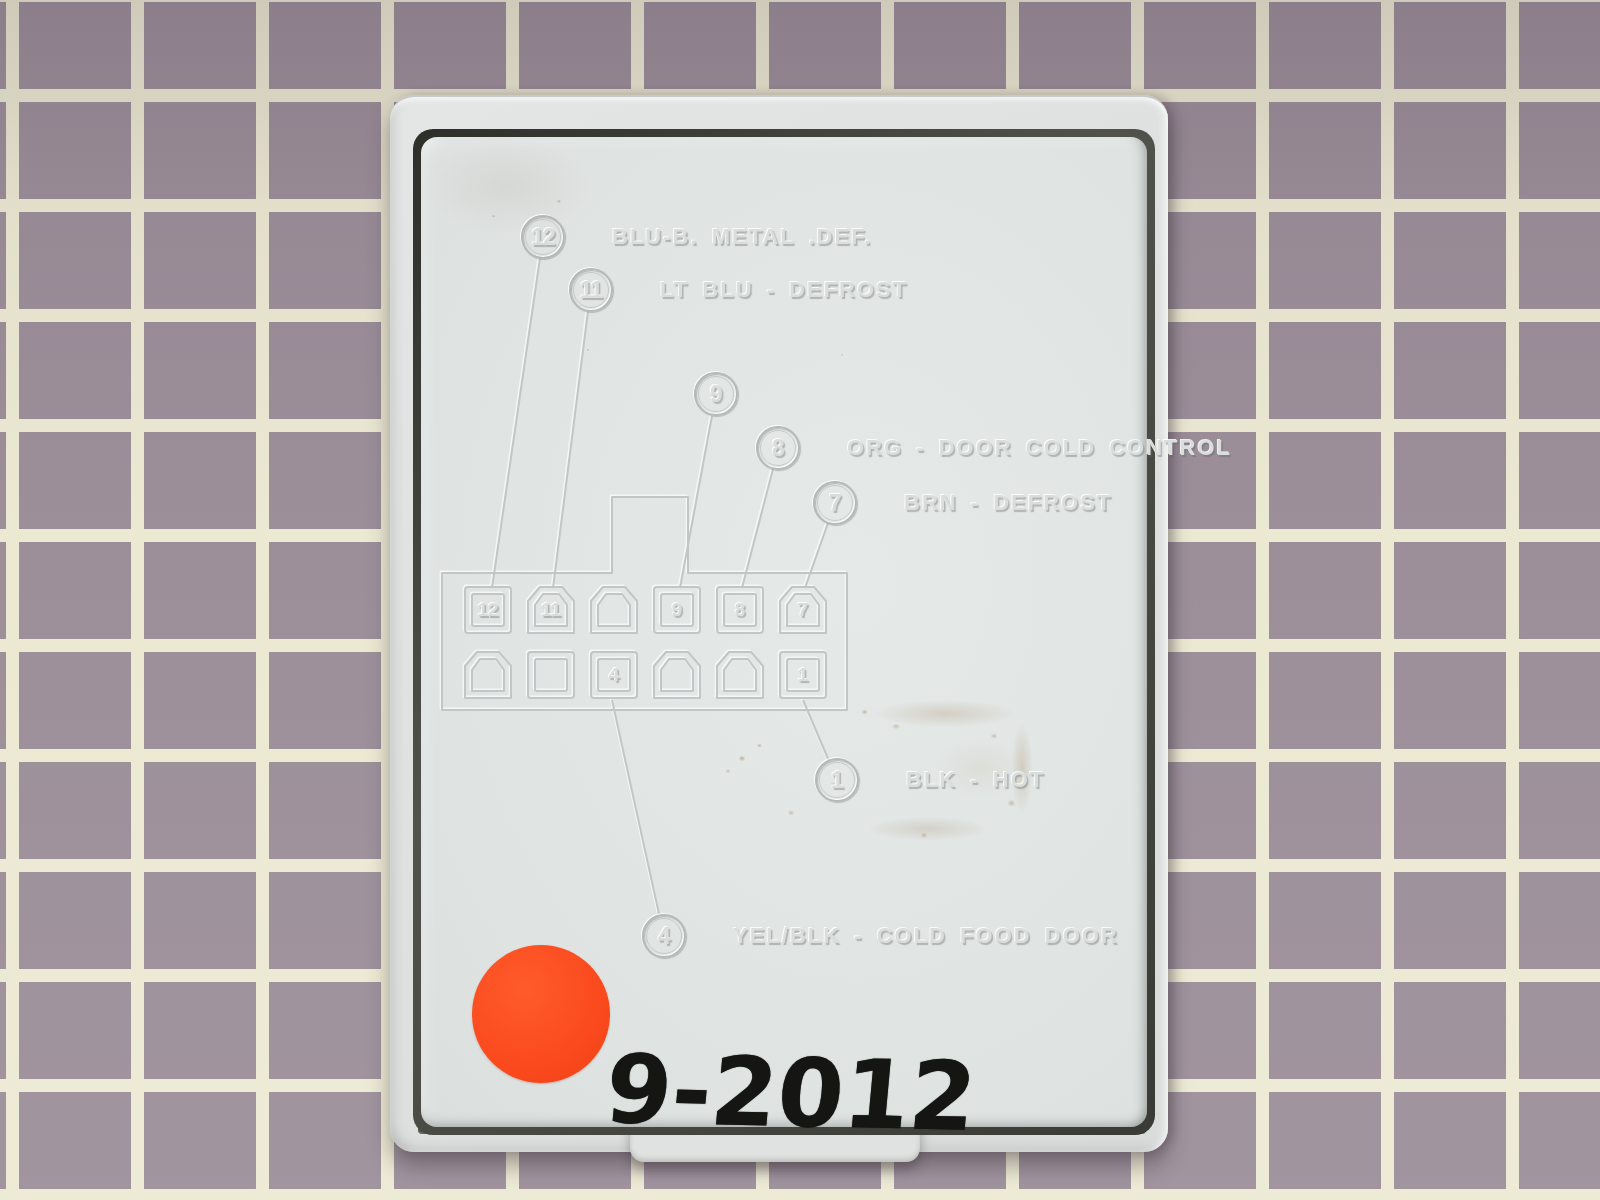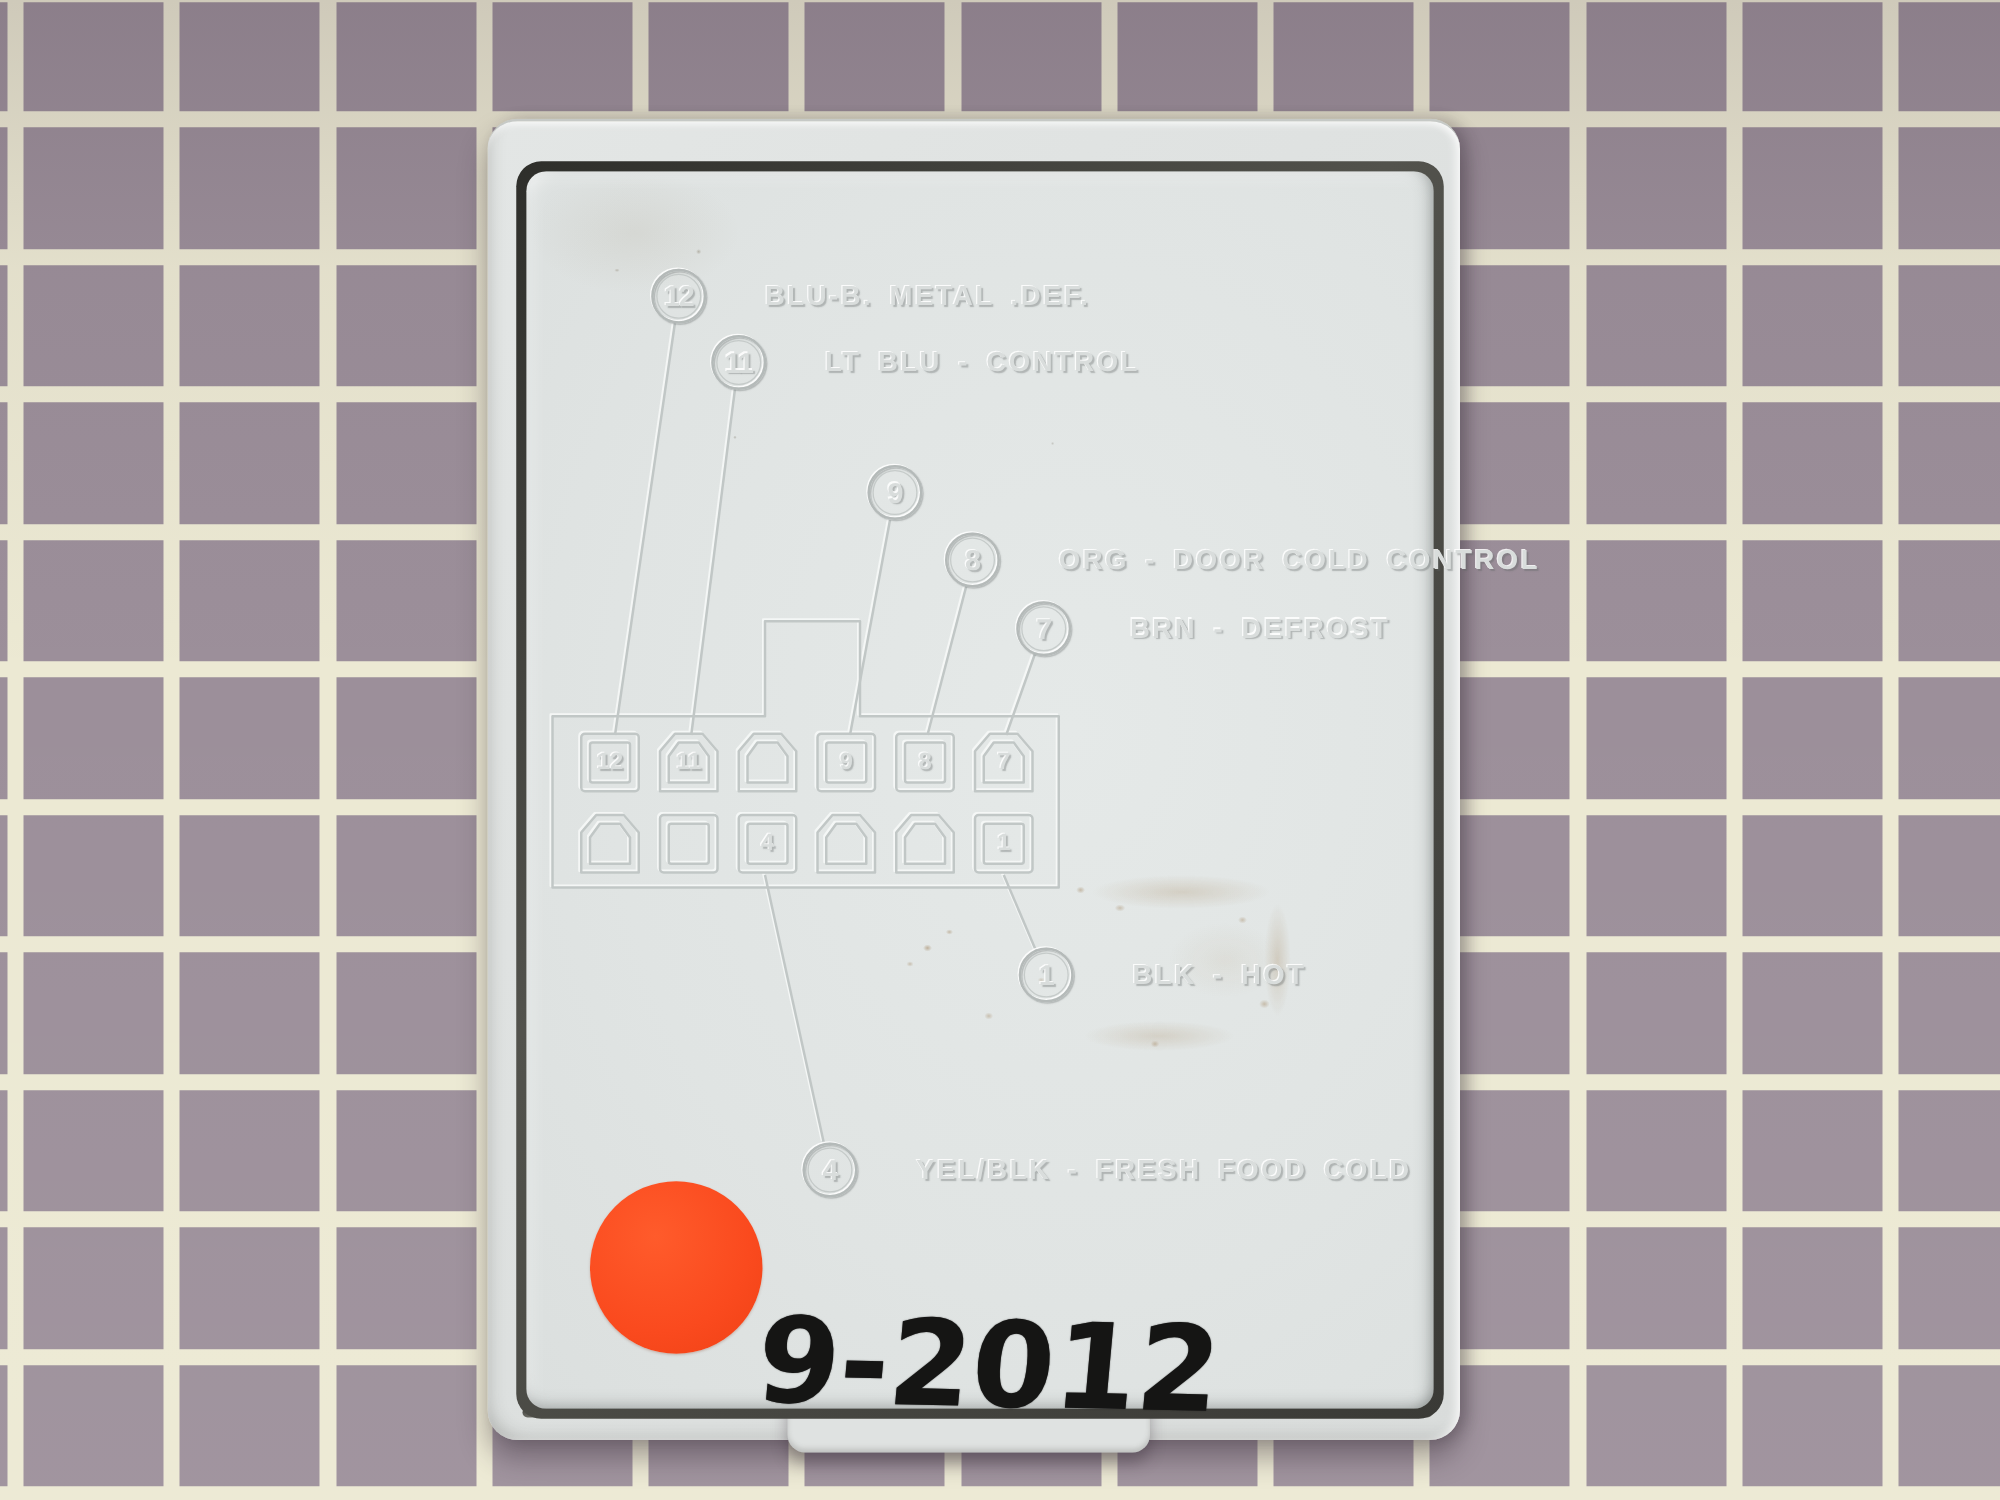--- a/index.html
+++ b/index.html
@@ -184,21 +184,21 @@
   <div class="callout" style="left:521px;top:215px">
     <span class="ring emb">
         <b>12</b>
       </span>
     <span class="lbl emb">BLU-B. METAL .DEF.</span>
   </div>
   <div class="callout" style="left:569px;top:268px">
     <span class="ring emb">
         <b>11</b>
       </span>
-    <span class="lbl emb">LT BLU - CONTROL</span>
+    <span class="lbl emb">LT BLU - DEFROST</span>
   </div>
   <div class="callout" style="left:694px;top:372px">
     <span class="ring emb">
         <b>9</b>
       </span>
   </div>
   <div class="callout" style="left:756px;top:426px">
     <span class="ring emb">
         <b>8</b>
       </span>
@@ -213,21 +213,21 @@
   <div class="callout" style="left:815px;top:758px">
     <span class="ring emb">
         <b>1</b>
       </span>
     <span class="lbl emb">BLK - HOT</span>
   </div>
   <div class="callout" style="left:642px;top:914px">
     <span class="ring emb">
         <b>4</b>
       </span>
-    <span class="lbl emb">YEL/BLK - FRESH FOOD COLD</span>
+    <span class="lbl emb">YEL/BLK - COLD FOOD DOOR</span>
   </div>
 
   <span class="pin-num emb" style="left:465px;top:587px">12</span>
   <span class="pin-num emb" style="left:528px;top:587px">11</span>
   <span class="pin-num emb" style="left:591px;top:587px"></span>
   <span class="pin-num emb" style="left:654px;top:587px">9</span>
   <span class="pin-num emb" style="left:717px;top:587px">8</span>
   <span class="pin-num emb" style="left:780px;top:587px">7</span>
   <span class="pin-num emb" style="left:465px;top:652px"></span>
   <span class="pin-num emb" style="left:528px;top:652px"></span>

